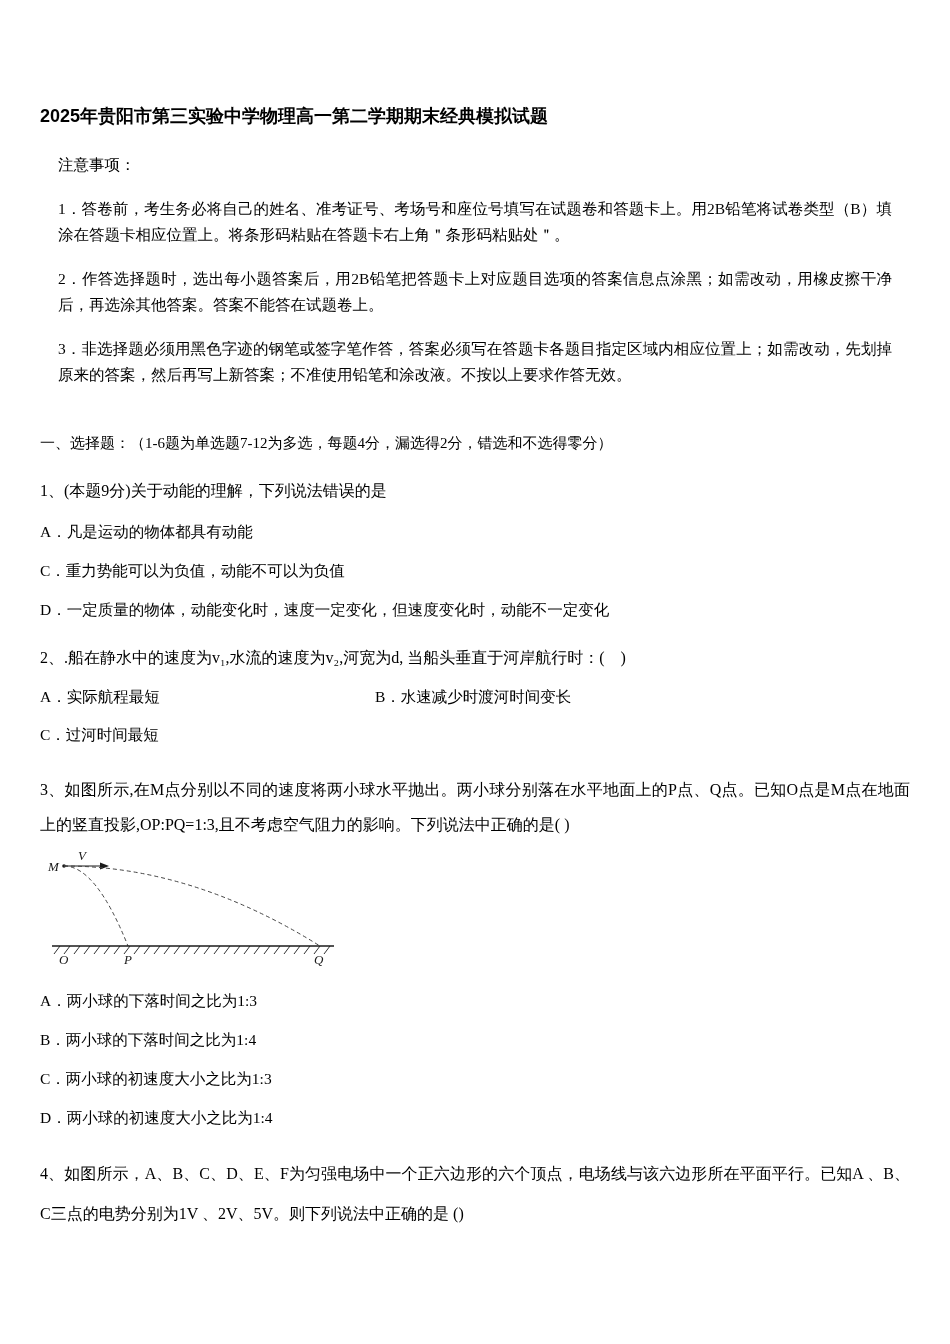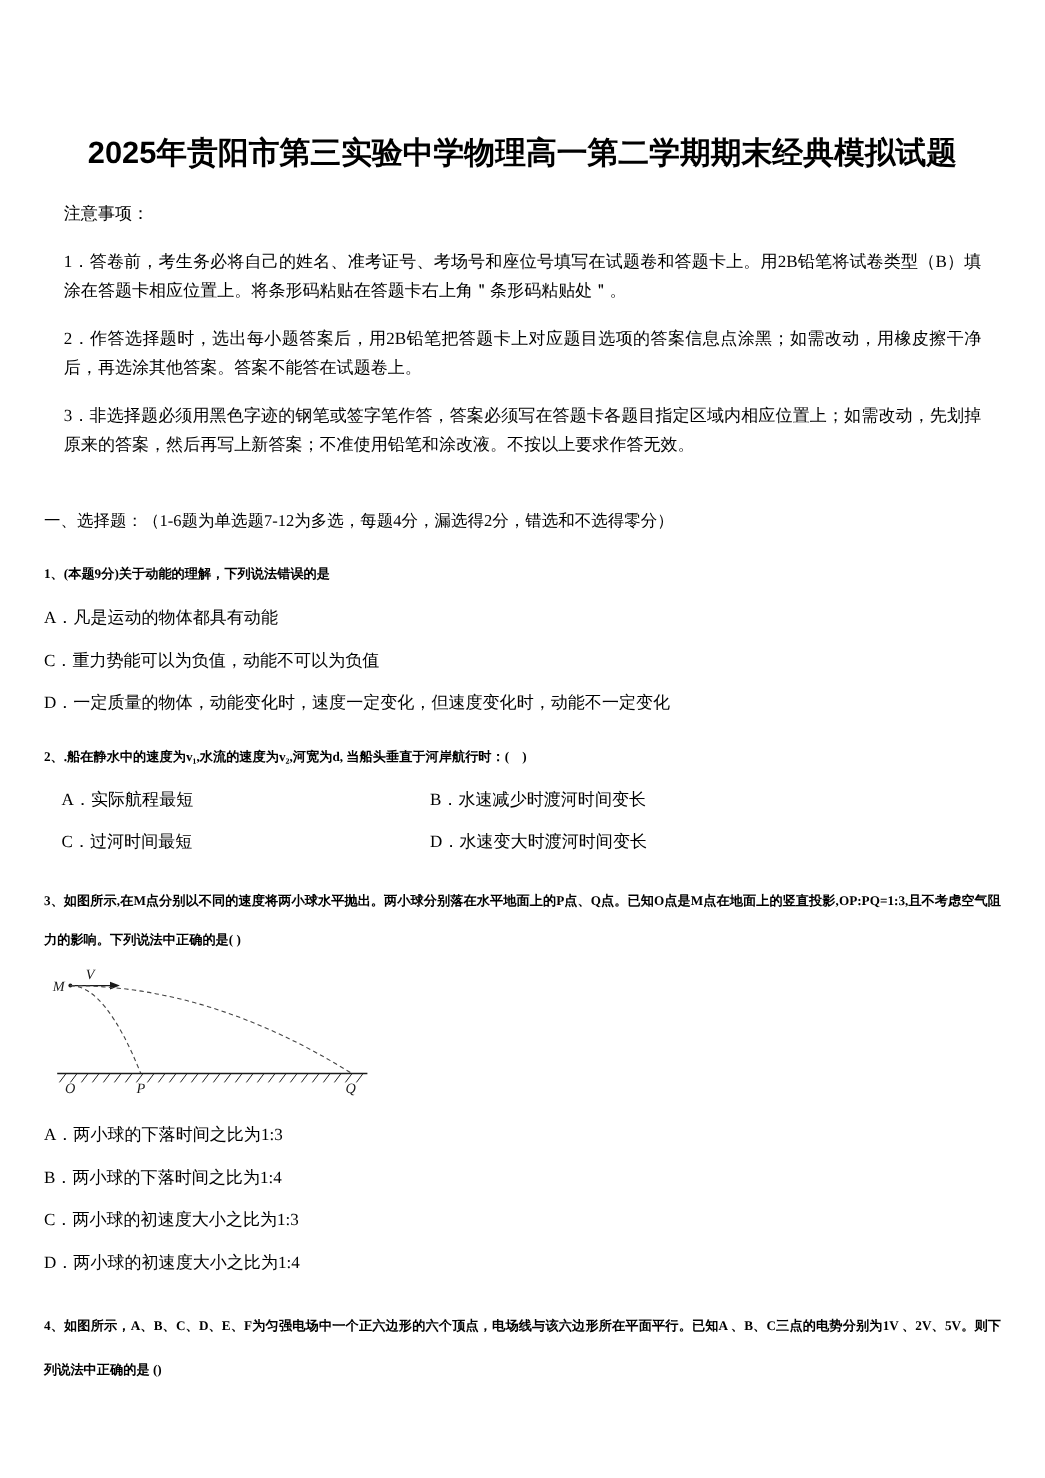--- a/index.html
+++ b/index.html
@@ -8,56 +8,55 @@
     width: 950px;
     height: 1344px;
     box-sizing: border-box;
     background: #ffffff;
     color: #000000;
     font-family: "Liberation Serif", "DejaVu Serif", serif;
     padding: 104px 40px 0 40px;
     overflow: hidden;
   }
   .title {
-    text-align: center;
-    font-size: 28px;
+    text-align: left;
+    font-size: 18px;
     font-weight: bold;
     font-family: "Liberation Sans", "DejaVu Sans", sans-serif;
-    margin: 16px 0 24px 0;
+    margin: 0 0 24px 0;
   }
   .notice-heading {
     font-size: 15.5px;
     line-height: 26px;
     margin: 0;
   }
   .notice p {
     font-size: 15.5px;
     line-height: 26px;
     text-align: justify;
     margin: 18px;
   }
   .section-header {
     font-size: 15px;
     margin: 46px 0 0 0;
   }
   .stem {
-    font-size: 12px;
+    font-size: 16px;
     margin: 26px 0 0 0;
     line-height: 24px;
-    font-weight: bold;
   }
   .stem.tall { line-height: 35px; text-align: justify; }
   .opt {
     font-size: 15.5px;
     margin: 19px 0 0 0;
     line-height: 20px;
   }
   .opt-row {
     display: flex;
-    margin: 17px 0 0 16px;
+    margin: 17px 0 0 0;
     font-size: 15.5px;
   }
   .opt-row .col-left { width: 335px; flex: 0 0 335px; }
   .opt-row .col-right { flex: 1; }
   .figure-wrap {
     margin: 8px 0 10px 2px;
   }
   svg text {
     font-family: "Liberation Serif", "DejaVu Serif", serif;
     font-style: italic;
@@ -89,21 +88,20 @@
   </div>
 
   <div>
     <p class="stem">2、.船在静水中的速度为v₁,水流的速度为v₂,河宽为d, 当船头垂直于河岸航行时：(　)</p>
     <div class="opt-row">
       <span class="col-left">A．实际航程最短</span>
       <span class="col-right">B．水速减少时渡河时间变长</span>
     </div>
     <div class="opt-row">
       <span class="col-left">C．过河时间最短</span>
-      <span class="col-right">D．水速变大时渡河时间变长</span>
     </div>
   </div>
 
   <div>
     <p class="stem tall">3、如图所示,在M点分别以不同的速度将两小球水平抛出。两小球分别落在水平地面上的P点、Q点。已知O点是M点在地面上的竖直投影,OP:PQ=1:3,且不考虑空气阻力的影响。下列说法中正确的是( )</p>
 
     <div class="figure-wrap">
       <svg width="300" height="118" viewBox="0 0 300 118">
 
         <circle cx="22" cy="16" r="1.8" fill="#1a1a1a"></circle>

